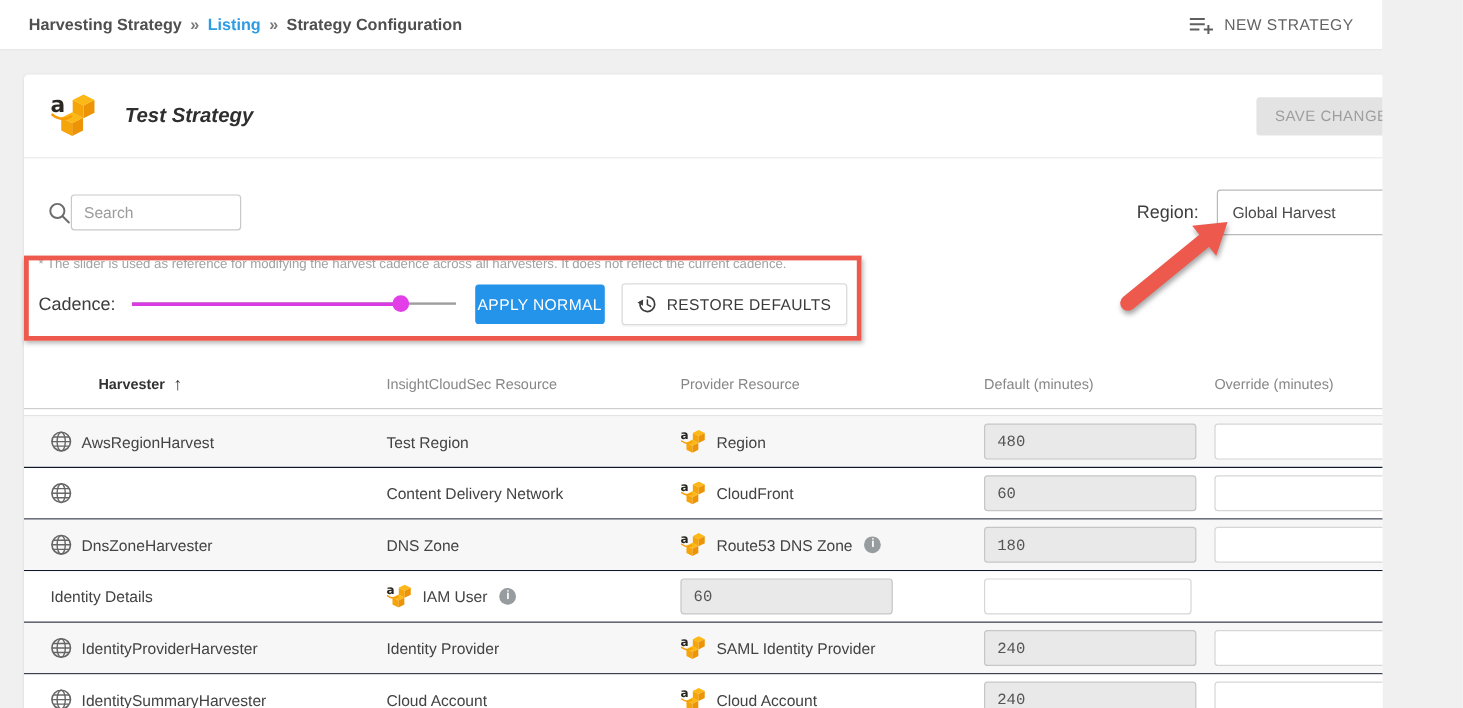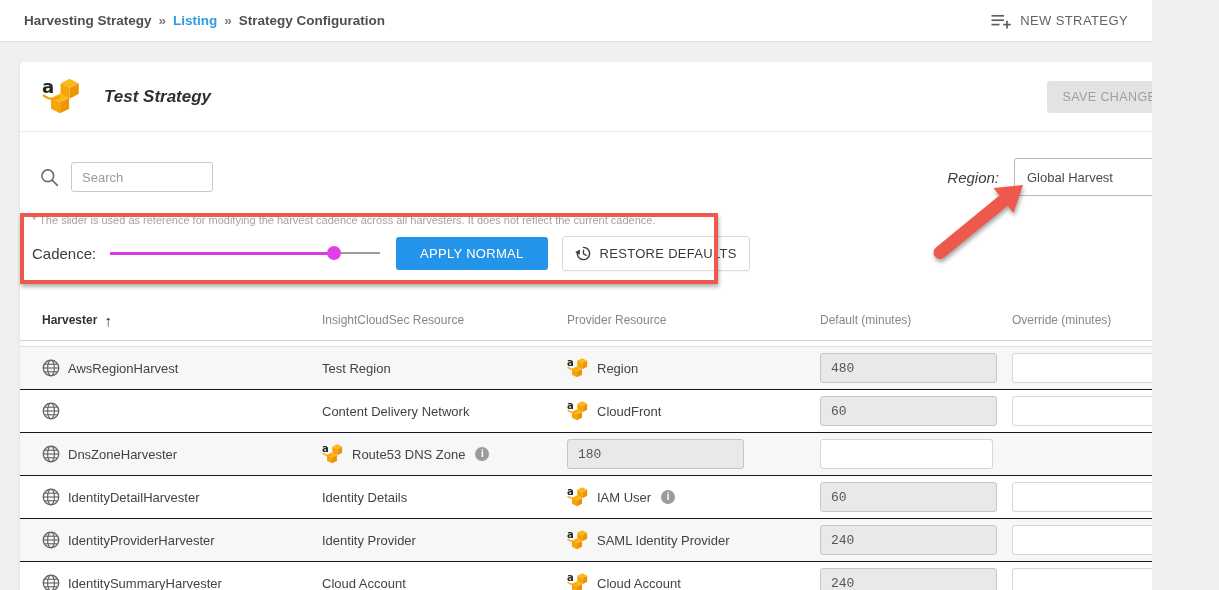--- a/index.html
+++ b/index.html
@@ -21,62 +21,62 @@
           background: #ffffff; border-radius: 4px; box-shadow: 0 1px 3px rgba(0,0,0,0.10); }
   .card-header { display: flex; align-items: center; height: 70px; padding: 0 20px 0 22px;
                  border-bottom: 1px solid #ececec; }
   .aws-logo { width: 38px; height: 37px; margin-right: 24px; }
   .title { font-size: 17px; font-weight: bold; color: #2f2f2f; flex: 1; font-style: italic; }
   .save-btn { background: #e3e3e3; color: #9e9e9e; border: none; border-radius: 3px;
               font-family: inherit; font-size: 12.5px; letter-spacing: 0.4px; padding: 9px 15px; cursor: default; }
 
   
   .toolbar { display: flex; align-items: center; justify-content: space-between; padding: 26px 14px 0 20px; }
-  .search-group { display: flex; align-items: center; gap: 12px; }
+  .search-group { display: flex; align-items: center; gap: 0; }
   .search-icon { width: 19px; height: 19px; }
   .search-input { width: 142px; height: 30px; border: 1px solid #c9c9c9; border-radius: 3px;
                   font-family: inherit; font-size: 13px; color: #444; padding: 0 10px; outline: none; }
   .search-input::placeholder { color: #9b9b9b; }
   .region-group { display: flex; align-items: center; gap: 15px; }
-  .region-label { font-size: 15px; color: #3d3d3d; font-style: italic; }
+  .region-label { font-size: 15px; color: #3d3d3d; }
   .region-select { width: 172px; height: 38px; background: #fff; border: 1px solid #b9b9b9; border-radius: 3px;
                    display: flex; align-items: center; justify-content: space-between; padding: 0 12px;
                    font-size: 13px; color: #4a4a4a; cursor: pointer; }
   .caret { width: 0; height: 0; border-left: 4.5px solid transparent; border-right: 4.5px solid transparent;
            border-top: 5.5px solid #6e6e6e; }
 
   
   .cadence { margin-top: 17px; padding-left: 12px; }
   .cadence-note { font-size: 11px; line-height: 14px; color: #a2a2a2; }
   .cadence-controls { margin-top: 9px; display: flex; align-items: center; height: 34px; }
   .cadence-label { font-size: 15px; color: #3d3d3d; margin-right: 10px; width: 68px; }
   .slider { position: relative; width: 270px; height: 14px; margin-right: 16px; cursor: pointer; }
   .slider-track { position: absolute; left: 0; right: 0; top: 6px; height: 2px; background: #9e9e9e; }
   .slider-fill { position: absolute; left: 0; top: 5.5px; height: 3px; background: #d93ce2; }
   .slider-thumb { position: absolute; top: 0; width: 14px; height: 14px; border-radius: 50%; background: #e23fe8; }
   .apply-btn { background: #2493ea; color: #ffffff; border: none; border-radius: 3px; font-family: inherit;
-               font-size: 13px; letter-spacing: 0.3px; padding: 9px 24px; margin-right: 14px; cursor: pointer; }
+               font-size: 13px; letter-spacing: 0.3px; padding: 9px 2px; margin-right: 14px; cursor: pointer; }
   .restore-btn { background: #ffffff; color: #3a3a3a; border: 1px solid #dcdcdc; border-radius: 3px;
                  font-family: inherit; font-size: 13px; letter-spacing: 0.3px; padding: 8px 12px;
                  display: flex; align-items: center; gap: 8px; cursor: pointer; box-shadow: 0 1px 1px rgba(0,0,0,0.04); }
   .restore-icon { width: 17px; height: 17px; }
 
   
   .pagination { position: absolute; top: 182px; right: 30px; display: flex; align-items: center; height: 30px; }
   .page-range { font-size: 13px; color: #9e9e9e; margin-right: 26px; }
   .page-btn { background: none; border: none; padding: 2px; cursor: pointer; }
   .page-btn + .page-btn { margin-left: 22px; }
   .chev { width: 11px; height: 16px; display: block; }
 
   
   .thead, .trow { display: grid; grid-template-columns: 280px 245px 253px 192px 1fr;
                   align-items: center; padding: 0 15px 0 22px; }
   .thead { margin-top: 30px; height: 41px; border-bottom: 1px solid #cfcfcf; }
   .th { font-size: 12px; color: #878787; }
-  .th-sort { font-weight: bold; color: #333; display: flex; align-items: center; cursor: pointer; }
+  .th-sort { font-weight: bold; color: #333; display: flex; align-items: center; cursor: pointer; margin-left: 40px; }
   .sort-arrow { font-size: 15px; font-weight: bold; color: #2f2f2f; margin-left: 7px; }
   .tbody { margin-top: 5px; border-top: 1px solid #dedede; }
   .trow { height: 43px; border-bottom: 1px solid #0f172a; background: #ffffff; }
   .trow.odd { background: #f7f7f7; }
   .td { font-size: 13px; color: #434343; display: flex; align-items: center; }
   .globe { width: 18px; height: 18px; margin-right: 8px; flex: none; }
   .aws-small { width: 21px; height: 20px; margin-right: 9px; flex: none; }
   .info { width: 14px; height: 14px; border-radius: 50%; background: #979c9f; color: #fff;
           font-size: 10px; font-weight: bold; line-height: 14px; text-align: center; margin-left: 10px; cursor: pointer; }
   .default-input { width: 177px; height: 30px; background: #e9e9e9; border: 1px solid #c6c6c6; border-radius: 3px;
@@ -251,41 +251,38 @@
   </div>
 
   <div class="trow odd">
     <div class="td">
       <svg class="globe" viewBox="0 0 20 20">
               <use href="#globe-sym"></use>
             </svg>
       <span>DnsZoneHarvester</span>
     </div>
     <div class="td">
+      <span>DNS Zone</span>
+    </div>
+    <div class="td">
       <svg class="aws-small" viewBox="0 0 44 42">
               <use href="#aws-logo-sym"></use>
             </svg>
       <span>Route53 DNS Zone</span>
       <span class="info">i</span>
     </div>
     <div class="td">
       <input class="default-input" type="text" readonly="" value="180" style="">
     </div>
     <div class="td">
       <input class="override-input" type="text" style="">
     </div>
   </div>
 
   <div class="trow">
-    <div class="td">
-      <svg class="globe" viewBox="0 0 20 20">
-              <use href="#globe-sym"></use>
-            </svg>
-      <span>IdentityDetailHarvester</span>
-    </div>
     <div class="td">
       <span>Identity Details</span>
     </div>
     <div class="td">
       <svg class="aws-small" viewBox="0 0 44 42">
               <use href="#aws-logo-sym"></use>
             </svg>
       <span>IAM User</span>
       <span class="info">i</span>
     </div>

